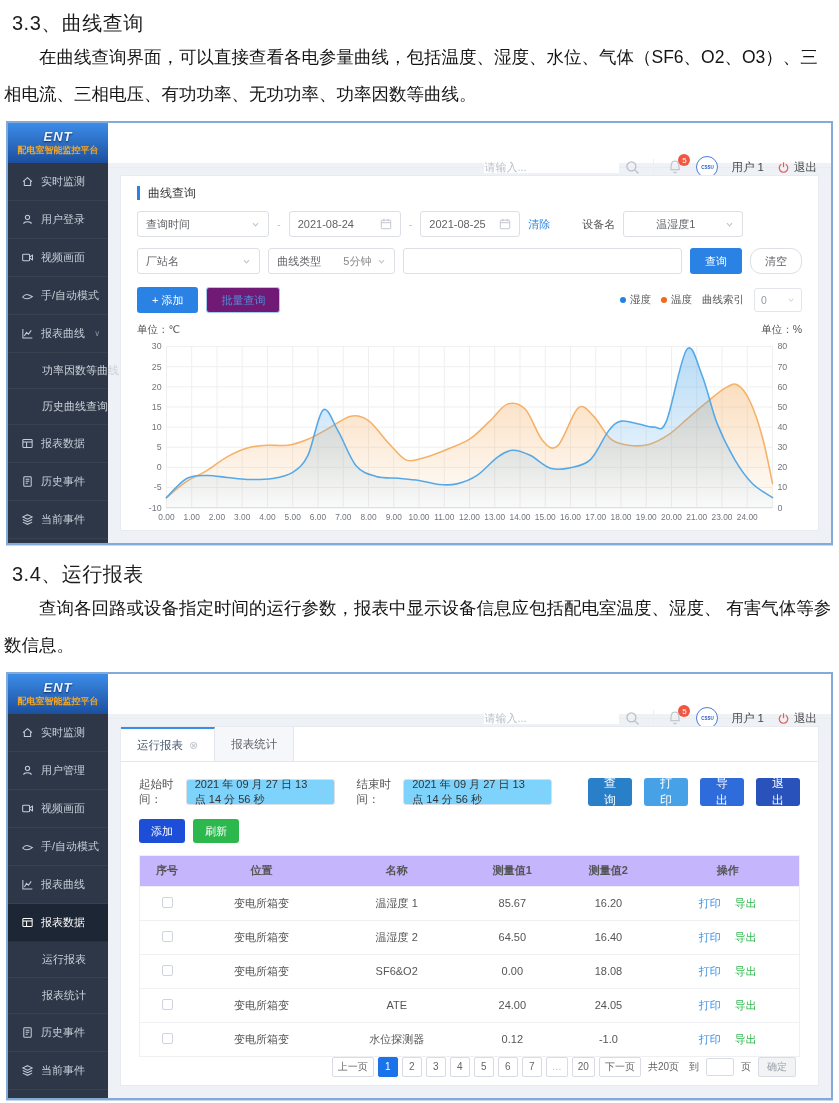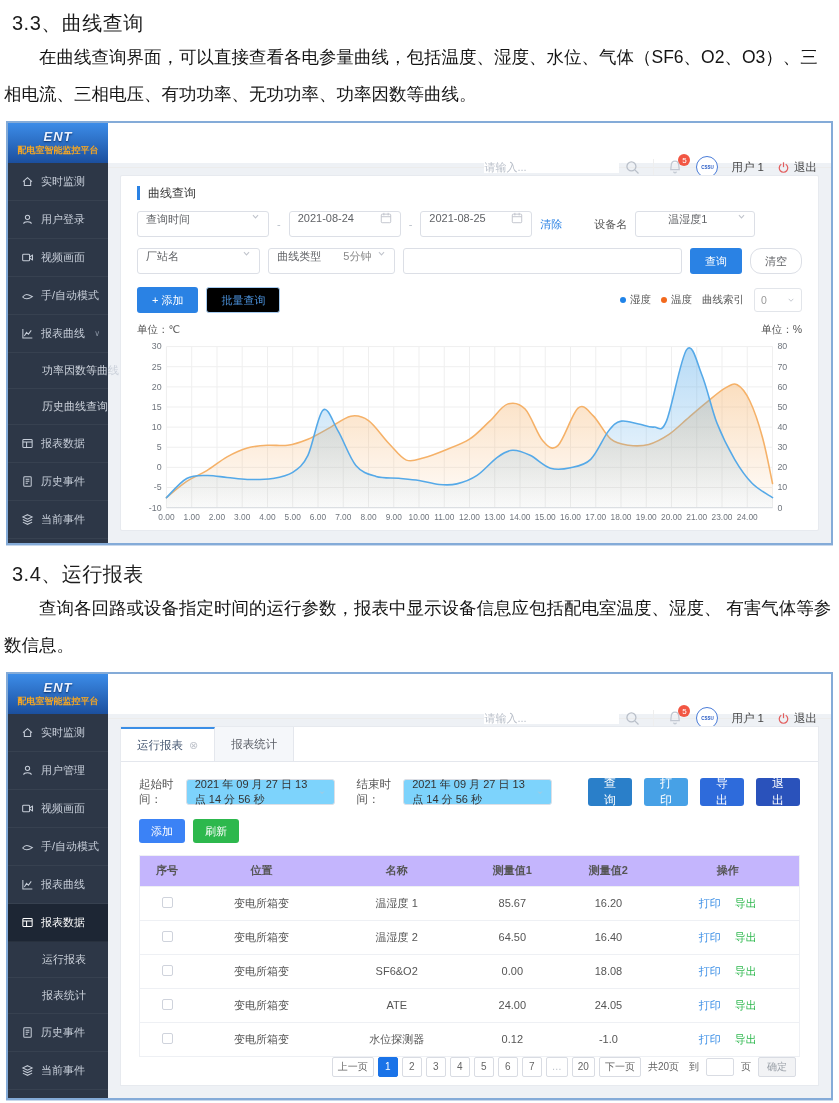--- a/index.html
+++ b/index.html
@@ -39,31 +39,31 @@
   .side-item.sub { height:36px; padding-left:34px; color:#ccd2db; }
   .side-item.active { background:#1d2634; color:#fff; }
   .side-icon { width:13px; height:13px; flex-shrink:0; }
   .chev { margin-left:auto; margin-right:8px; font-size:8px; color:#8892a2; }
 
   .main { flex:1; padding:12px; overflow:hidden; }
   .card { background:#fff; height:100%; border:1px solid #e7eaef; border-radius:2px; padding:10px 16px;
           display:flex; flex-direction:column; }
   .panel-title { font-size:12px; color:#333; border-left:3px solid #2a82e4; padding-left:8px; line-height:14px; }
   .frow { display:flex; align-items:center; margin-top:11px; gap:8px; font-size:11px; color:#606266; }
-  .ctl { height:26px; border:1px solid #dcdfe6; border-radius:3px; display:flex; align-items:flex-start;
+  .ctl { height:26px; border:1px solid #dcdfe6; border-radius:3px; display:flex; align-items:center;
          padding:0 8px; background:#fff; gap:6px; color:#606266; }
   .ctl .grow { flex:1; }
   .dash { color:#b9bfc9; }
   .link-blue { color:#2a82e4; cursor:pointer; }
   .lbl-gap { margin-left:24px; color:#555; }
   .btn { height:26px; padding:0 14px; border-radius:3px; font-size:11px; display:inline-flex; align-items:center;
          justify-content:center; cursor:pointer; border:1px solid transparent; white-space:nowrap; }
   .btn-primary { background:#2a82e4; color:#fff; }
   .btn-plain { background:#fff; border-color:#dcdfe6; color:#606266;border-radius:11px; }
-  .btn-outline-blue { background:#000000; border-color:#a6cbf0; color:#4a90d9; }
+  .btn-outline-blue { background:#701a75; border-color:#a6cbf0; color:#4a90d9; }
   .row3-right { margin-left:auto; display:flex; align-items:center; gap:10px; }
   .legend-item { display:flex; align-items:center; gap:4px; font-size:10.5px; color:#555; }
   .legend-dot { width:6px; height:6px; border-radius:50%; }
   .mini-sel { width:48px; height:24px; border:1px solid #e2e5ea; border-radius:3px; display:flex;
               align-items:center; justify-content:space-between; padding:0 6px; color:#999; font-size:10.5px; }
   .units-row { margin-top:10px; display:flex; justify-content:space-between; font-size:10.5px; color:#555; }
   .chart-wrap { flex:1; margin-top:2px; }
 
   
   .panel2 { background:#fff; height:100%; border:1px solid #e7eaef; display:flex; flex-direction:column; }
@@ -219,21 +219,21 @@
             </div>
             <span class="dash">-</span>
             <div class="ctl" style="width:112px">
               <span class="grow">2021-08-24</span>
               <svg width="12" height="12" viewBox="0 0 14 14" fill="none" stroke="#c0c4cc" stroke-width="1.1">
                   <rect x="1.5" y="2.5" width="11" height="10" rx="1"></rect>
                   <path d="M1.5 5.5 H12.5 M4.5 1 V4 M9.5 1 V4"></path>
                 </svg>
             </div>
             <span class="dash">-</span>
-            <div class="ctl" style="width:112px">
+            <div class="ctl" style="width:100px">
               <span class="grow">2021-08-25</span>
               <svg width="12" height="12" viewBox="0 0 14 14" fill="none" stroke="#c0c4cc" stroke-width="1.1">
                   <rect x="1.5" y="2.5" width="11" height="10" rx="1"></rect>
                   <path d="M1.5 5.5 H12.5 M4.5 1 V4 M9.5 1 V4"></path>
                 </svg>
             </div>
             <span class="link-blue">清除</span>
             <span class="lbl-gap">设备名</span>
             <div class="ctl" style="width:120px">
               <span class="grow" style="text-align:center">温湿度1</span>
@@ -518,21 +518,21 @@
             </div>
             <span class="btns2" id="btns2">
                 <span class="btn2" style="background: rgb(42, 127, 201);">查询</span>
                 <span class="btn2" style="background: rgb(71, 161, 230);">打印</span>
                 <span class="btn2" style="background: rgb(46, 107, 219);">导出</span>
                 <span class="btn2" style="background: rgb(42, 82, 187);">退出</span>
               </span>
           </div>
 
           <div class="addrow">
-            <span class="btn-sm" style="background:#3b82f6">添加</span>
+            <span class="btn-sm" style="background:#1d4ed8">添加</span>
             <span class="btn-sm" style="background:#2db84d">刷新</span>
           </div>
 
           <div class="rtable">
             <table>
               <thead>
                   <tr id="thead2">
                     <th>序号</th>
                     <th>位置</th>
                     <th>名称</th>

